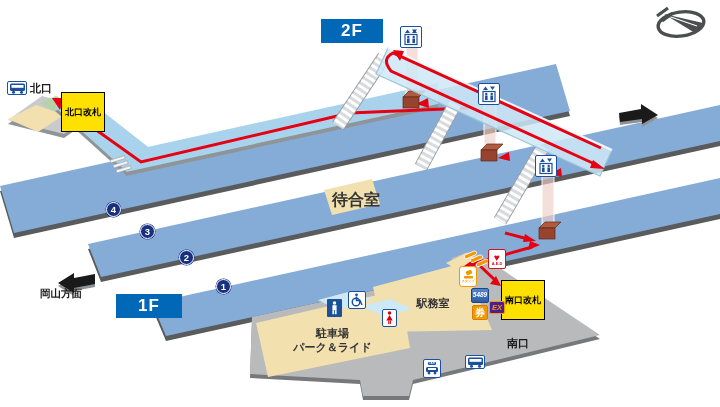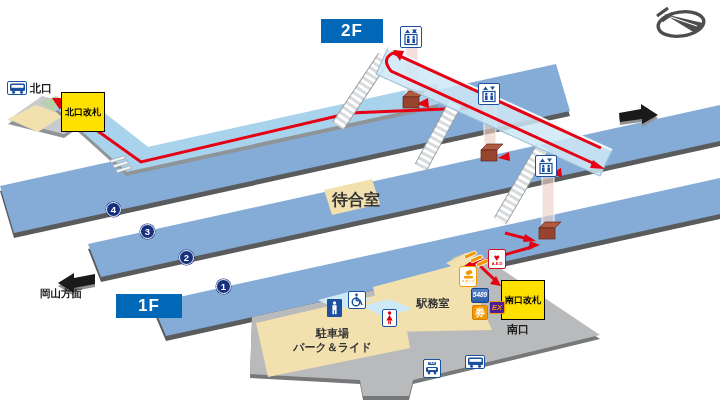--- a/index.html
+++ b/index.html
@@ -157,21 +157,21 @@
         <rect x="1" y="0.5" width="15" height="7.5" rx="1.5" fill="#1a509e"></rect>
         <rect x="2.5" y="2" width="12" height="2.8" fill="#fff"></rect>
         <circle cx="4.5" cy="9.3" r="1.5" fill="#1a509e"></circle>
         <circle cx="12.5" cy="9.3" r="1.5" fill="#1a509e"></circle>
       </svg>
 </div>
 <div class="lbl" style="left:30px;top:81px;font-size:11px;text-align:right;">北口</div>
 <div class="ybox" style="left:61px;top:92px;">北口改札</div>
 
 <div class="ybox" style="left:501px;top:280px;">南口改札</div>
-<div class="lbl" style="left:498px;top:322px;width:40px;font-size:11px;text-align:center;font-family:Liberation Mono, monospace;">南口</div>
+<div class="lbl" style="left:498px;top:336px;width:40px;font-size:11px;text-align:center;font-family:Liberation Mono, monospace;">南口</div>
 
 <div class="lbl" style="left:40px;top:287px;font-size:10.5px;">岡山方面</div>
 
 <div class="lbl" style="left:324px;top:190px;width:56px;font-size:16px;text-align:right;color:#333;">待合室</div>
 <div class="lbl" style="left:403px;top:296px;width:60px;font-size:11px;text-align:center;color:#333;">駅務室</div>
 <div class="lbl" style="left:270px;top:326px;width:125px;font-size:11px;line-height:14px;text-align:center;color:#333;">
   <div>駐車場</div>
   <div>パーク＆ライド</div>
 </div>
 

